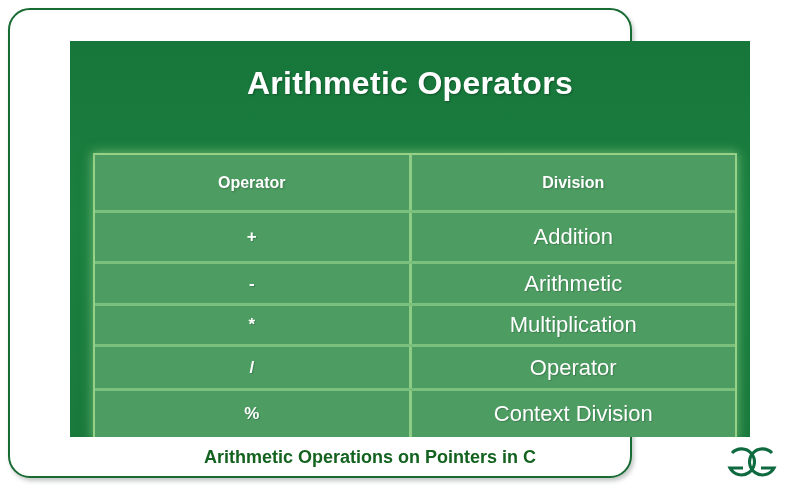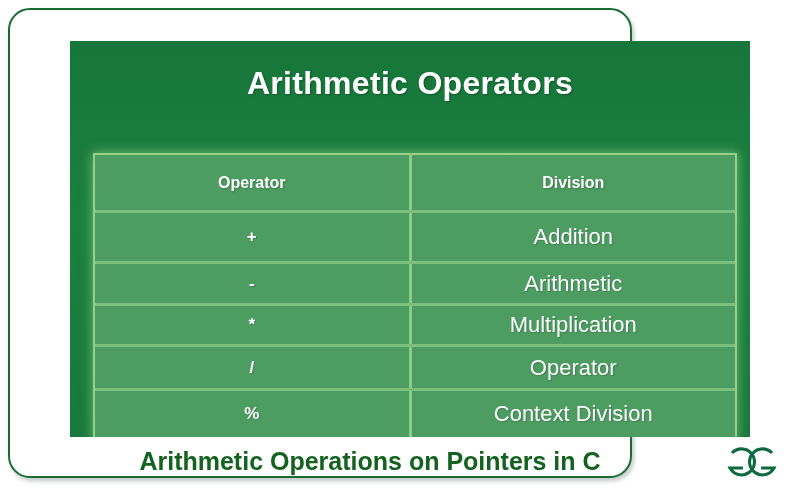--- a/index.html
+++ b/index.html
@@ -121,21 +121,21 @@
   .row-h5 td { height: 46px; }
 
   
   #caption-text {
     position: absolute;
     left: 60px;
     top: 437px;
     width: 600px;
     text-align: center;
     color: #14621f;
-    font-size: 25px;
+    font-size: 18px;
     font-weight: bold;
   }
 
   
   #gfg-logo {
     position: absolute;
     left: 700px;
     top: 432px;
     width: 70px;
     height: 40px;

